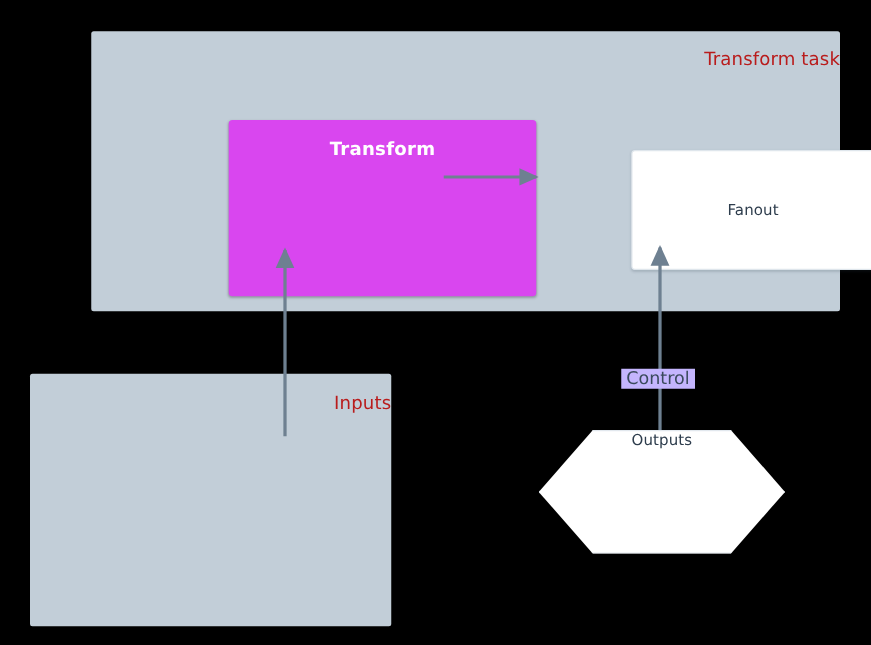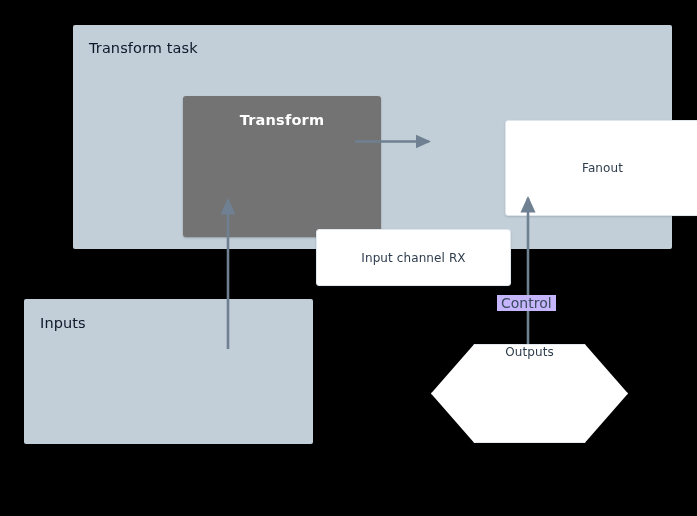--- a/index.html
+++ b/index.html
@@ -21,40 +21,40 @@
     position: absolute;
     background: #c2ced8;
     border-radius: 2px;
   }
   #transform-task-group {
     left: 73px;  top: 25px;
     width: 599px; height: 224px;
   }
   #inputs-group {
     left: 24px; top: 299px;
-    width: 289px; height: 145px;
+    width: 289px; height: 202px;
   }
 
   .group-title {
     position: absolute;
-    left: 16px; right: 0;
-    text-align: left;
+    left: 0; right: 0;
+    text-align: right;
     font-size: 14.5px;
-    color: #0f172a;
+    color: #b91c1c;
     letter-spacing: 0.1px;
   }
   #transform-task-title { top: 15px; }
   #inputs-title { top: 16px; }
 
   
   #transform-box {
     position: absolute;
     left: 110px; top: 71px;
-    width: 198px; height: 141px;
-    background: #737373;
+    width: 246px; height: 141px;
+    background: #d946ef;
     border-radius: 3px;
     box-shadow: 0 1px 2px rgba(0,0,0,0.25);
   }
   #transform-box-title {
     position: absolute;
     left: 0; right: 0; top: 16px;
     text-align: center;
     font-size: 14.5px;
     font-weight: bold;
     color: #ffffff;
@@ -126,23 +126,20 @@
 <body>
 
 <div id="canvas">
 
   <div class="group-box" id="transform-task-group">
     <div class="group-title" id="transform-task-title">Transform task</div>
 
     <div id="transform-box">
       <div id="transform-box-title">Transform</div>
 
-      <div class="node-box" id="input-channel-rx-box">
-        <span class="node-label">Input channel RX</span>
-      </div>
     </div>
 
     <div class="node-box" id="fanout-box">
       <span class="node-label">Fanout</span>
     </div>
   </div>
 
   <div class="group-box" id="inputs-group">
     <div class="group-title" id="inputs-title">Inputs</div>
 

